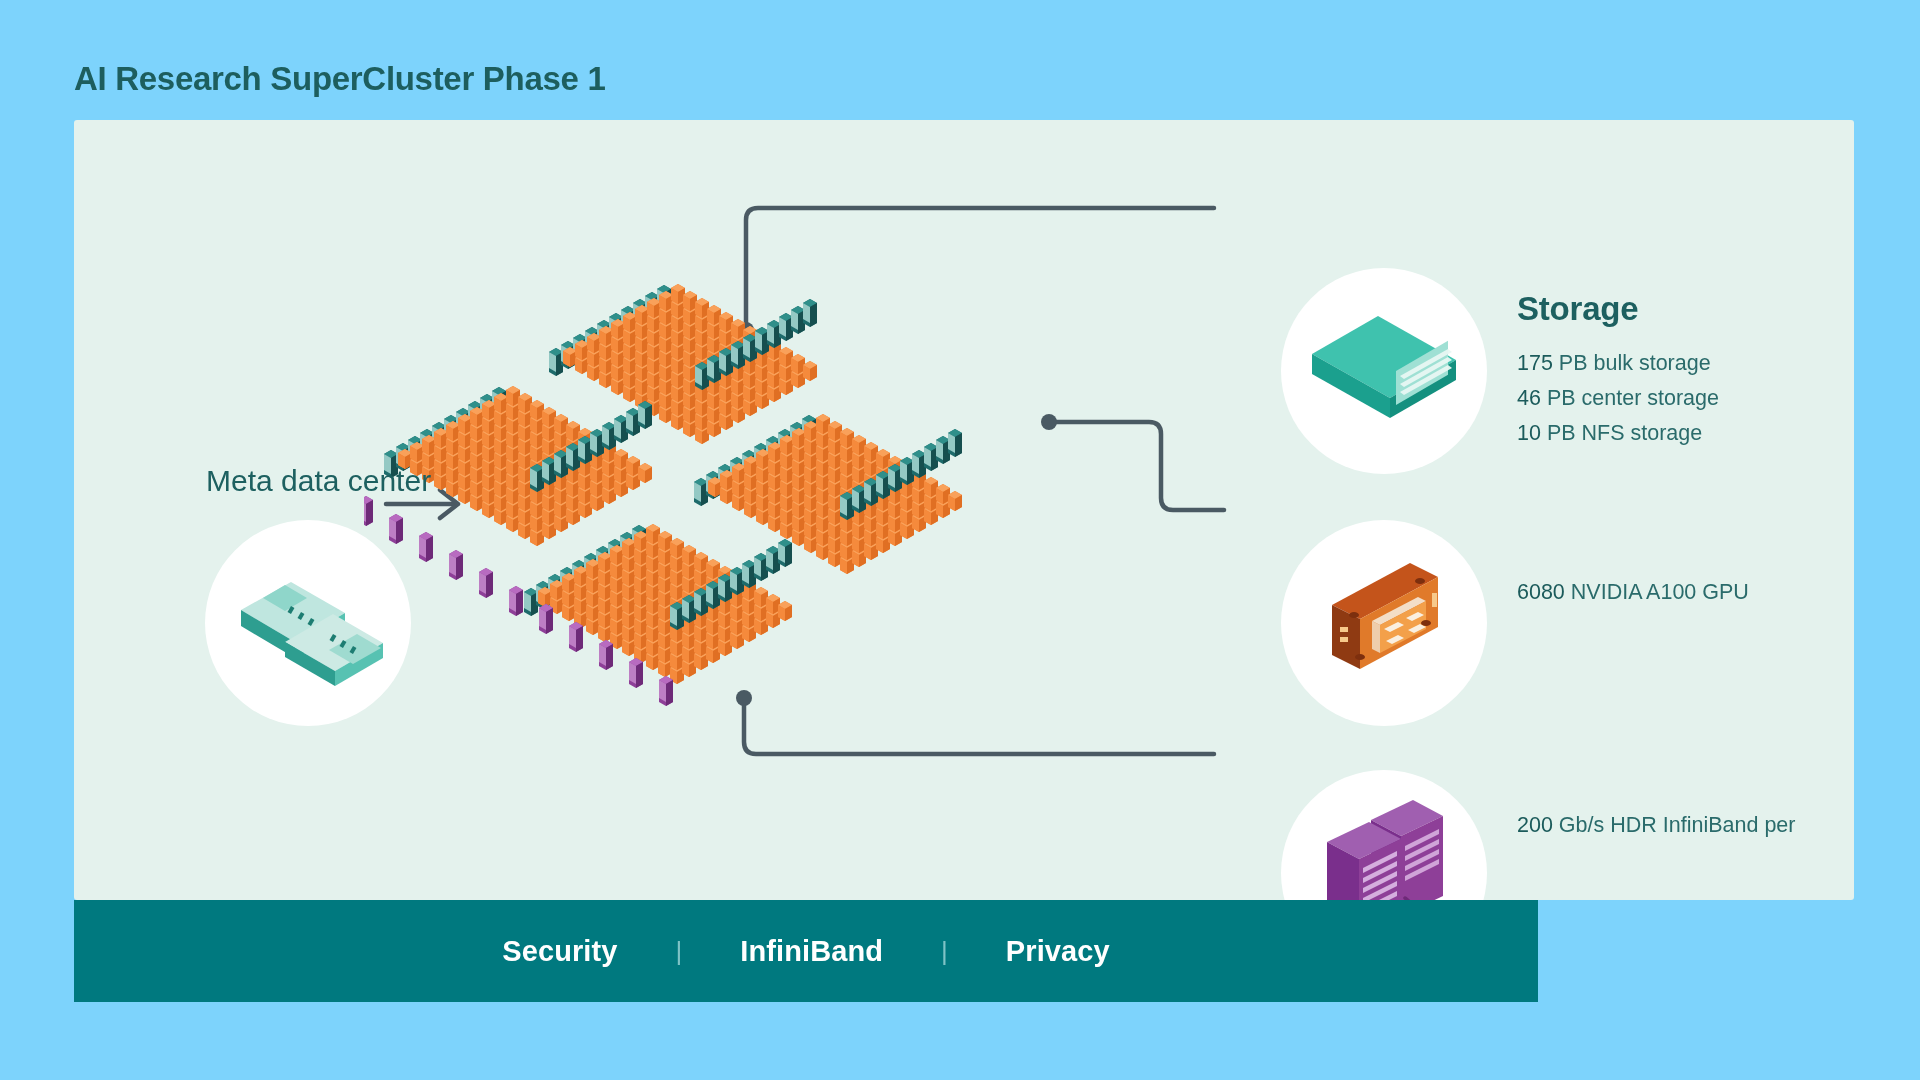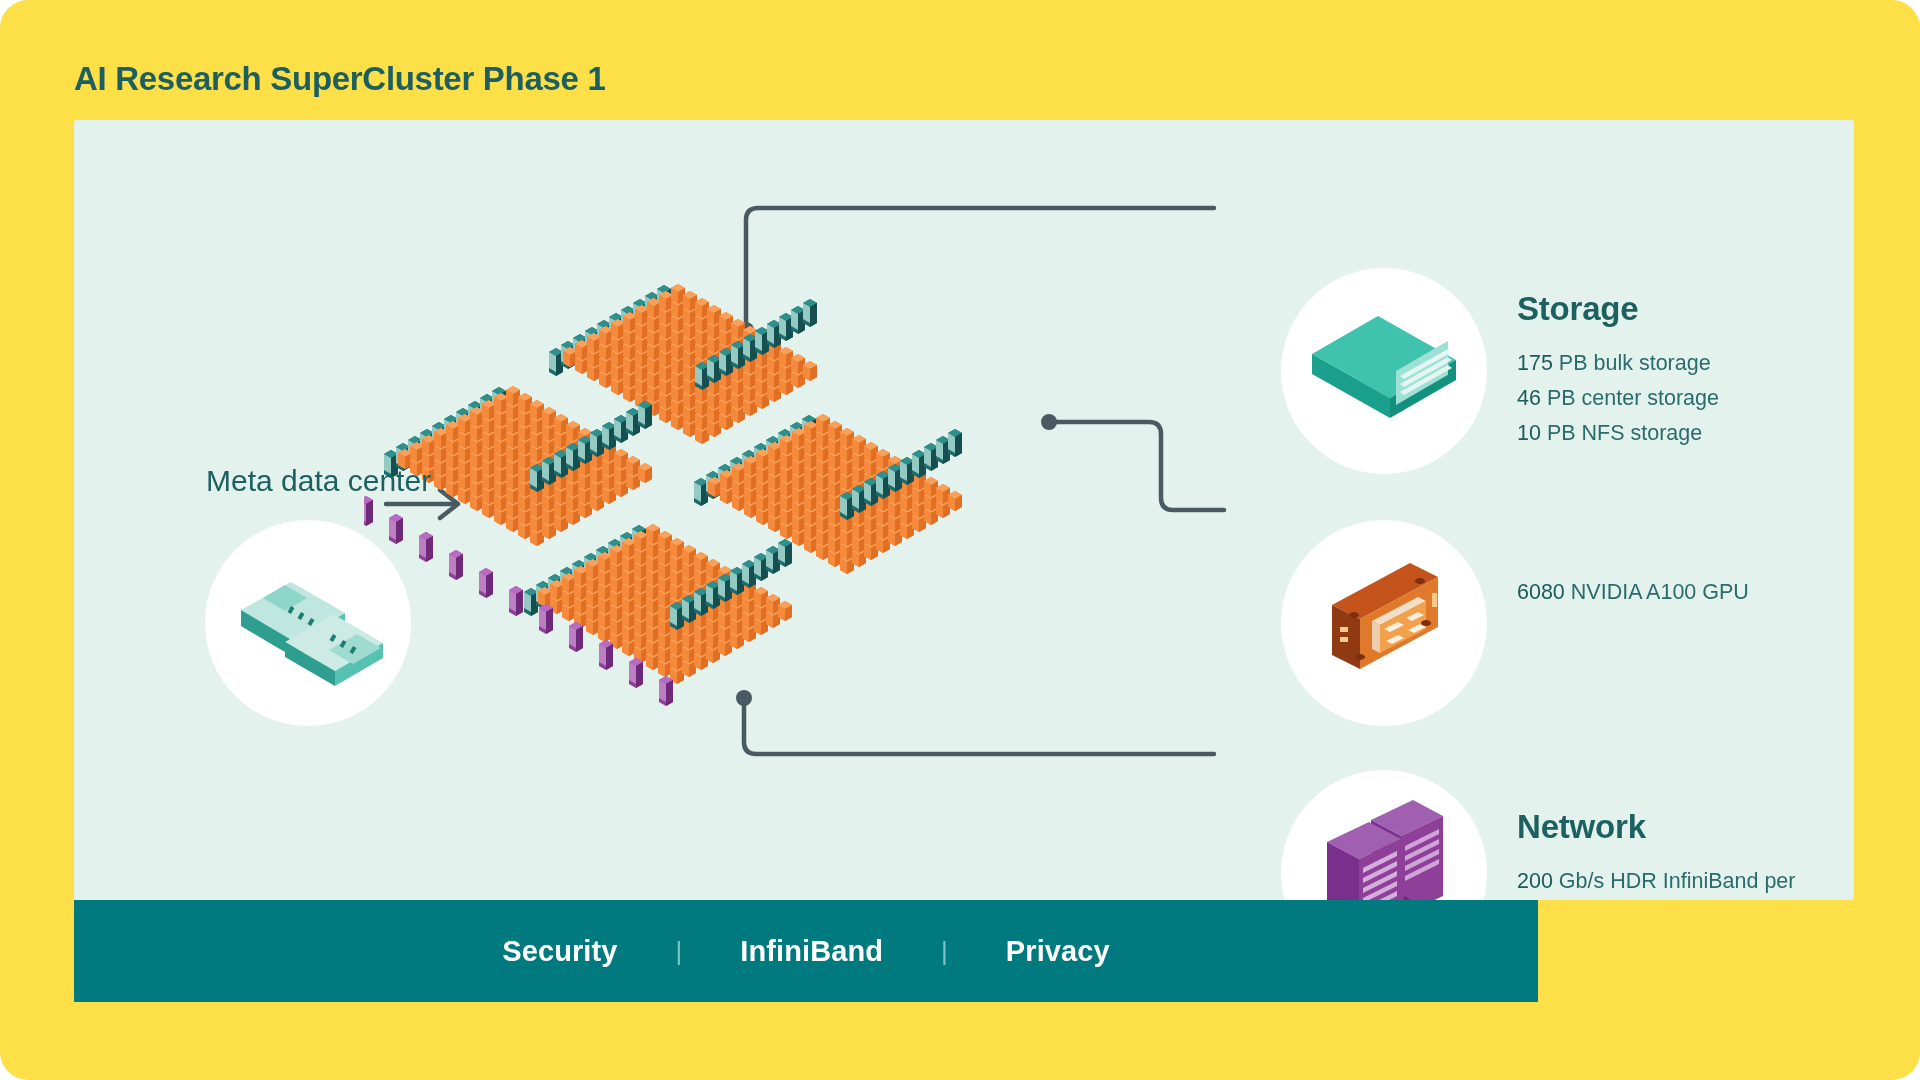--- a/index.html
+++ b/index.html
@@ -2,21 +2,21 @@
 <html><head>
 <meta charset="utf-8">
 <style>
   * { box-sizing: border-box; margin: 0; padding: 0; }
   html, body {
     width: 1920px; height: 1080px;
     background: #ffffff;
     font-family: "Liberation Sans", sans-serif;
     overflow: hidden;
   }
-  .page { position: relative; width: 1920px; height: 1080px; background:#fde047;border-radius:28px; }
+  .page { position: relative; width: 1920px; height: 1080px; background:#7dd3fc; }
 
   .title {
     position: absolute; left: 74px; top: 60px;
     font-size: 33px; font-weight: 700; letter-spacing: -0.3px;
     color: #1d5e5e;
   }
 
   .panel {
     position: absolute; left: 74px; top: 120px;
     width: 1780px; height: 780px;
@@ -456,21 +456,20 @@
       </div>
     </div>
 
     <div class="side-block b-compute">
       <div class="side-line">
         <b>6080</b><span> NVIDIA A100 GPU</span>
       </div>
     </div>
 
     <div class="side-block b-network">
-      <div class="side-h">Network</div>
       <div class="side-line">
         <b>200</b><span> Gb/s HDR InfiniBand per</span>
       </div>
       <div class="side-line">
         
       </div>
     </div>
 
   </div>
 

